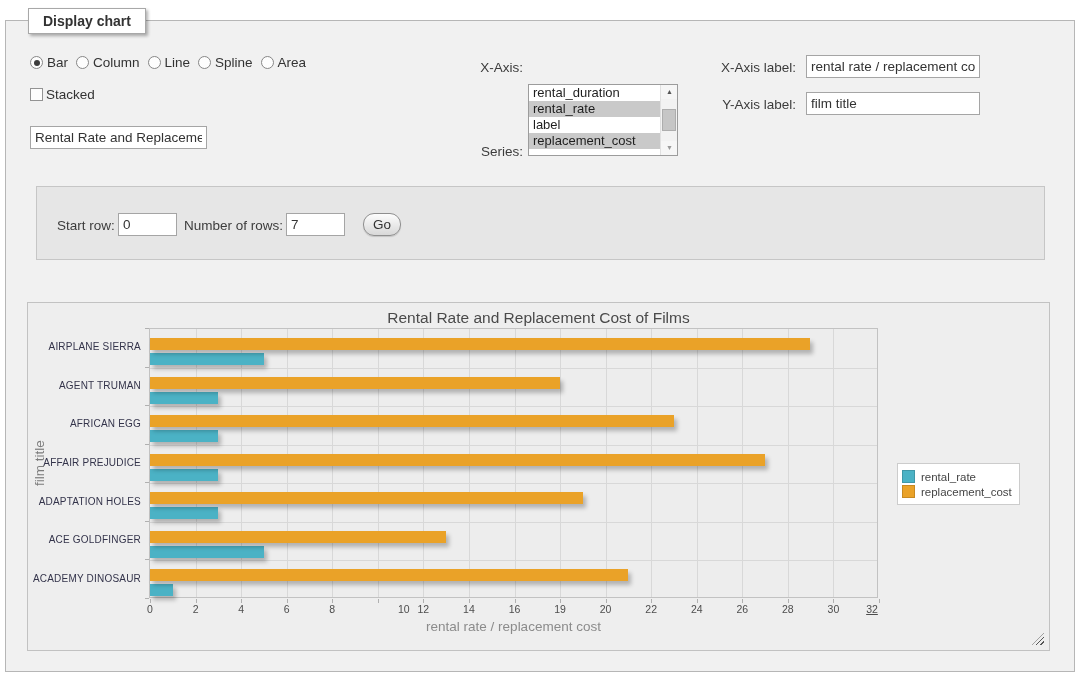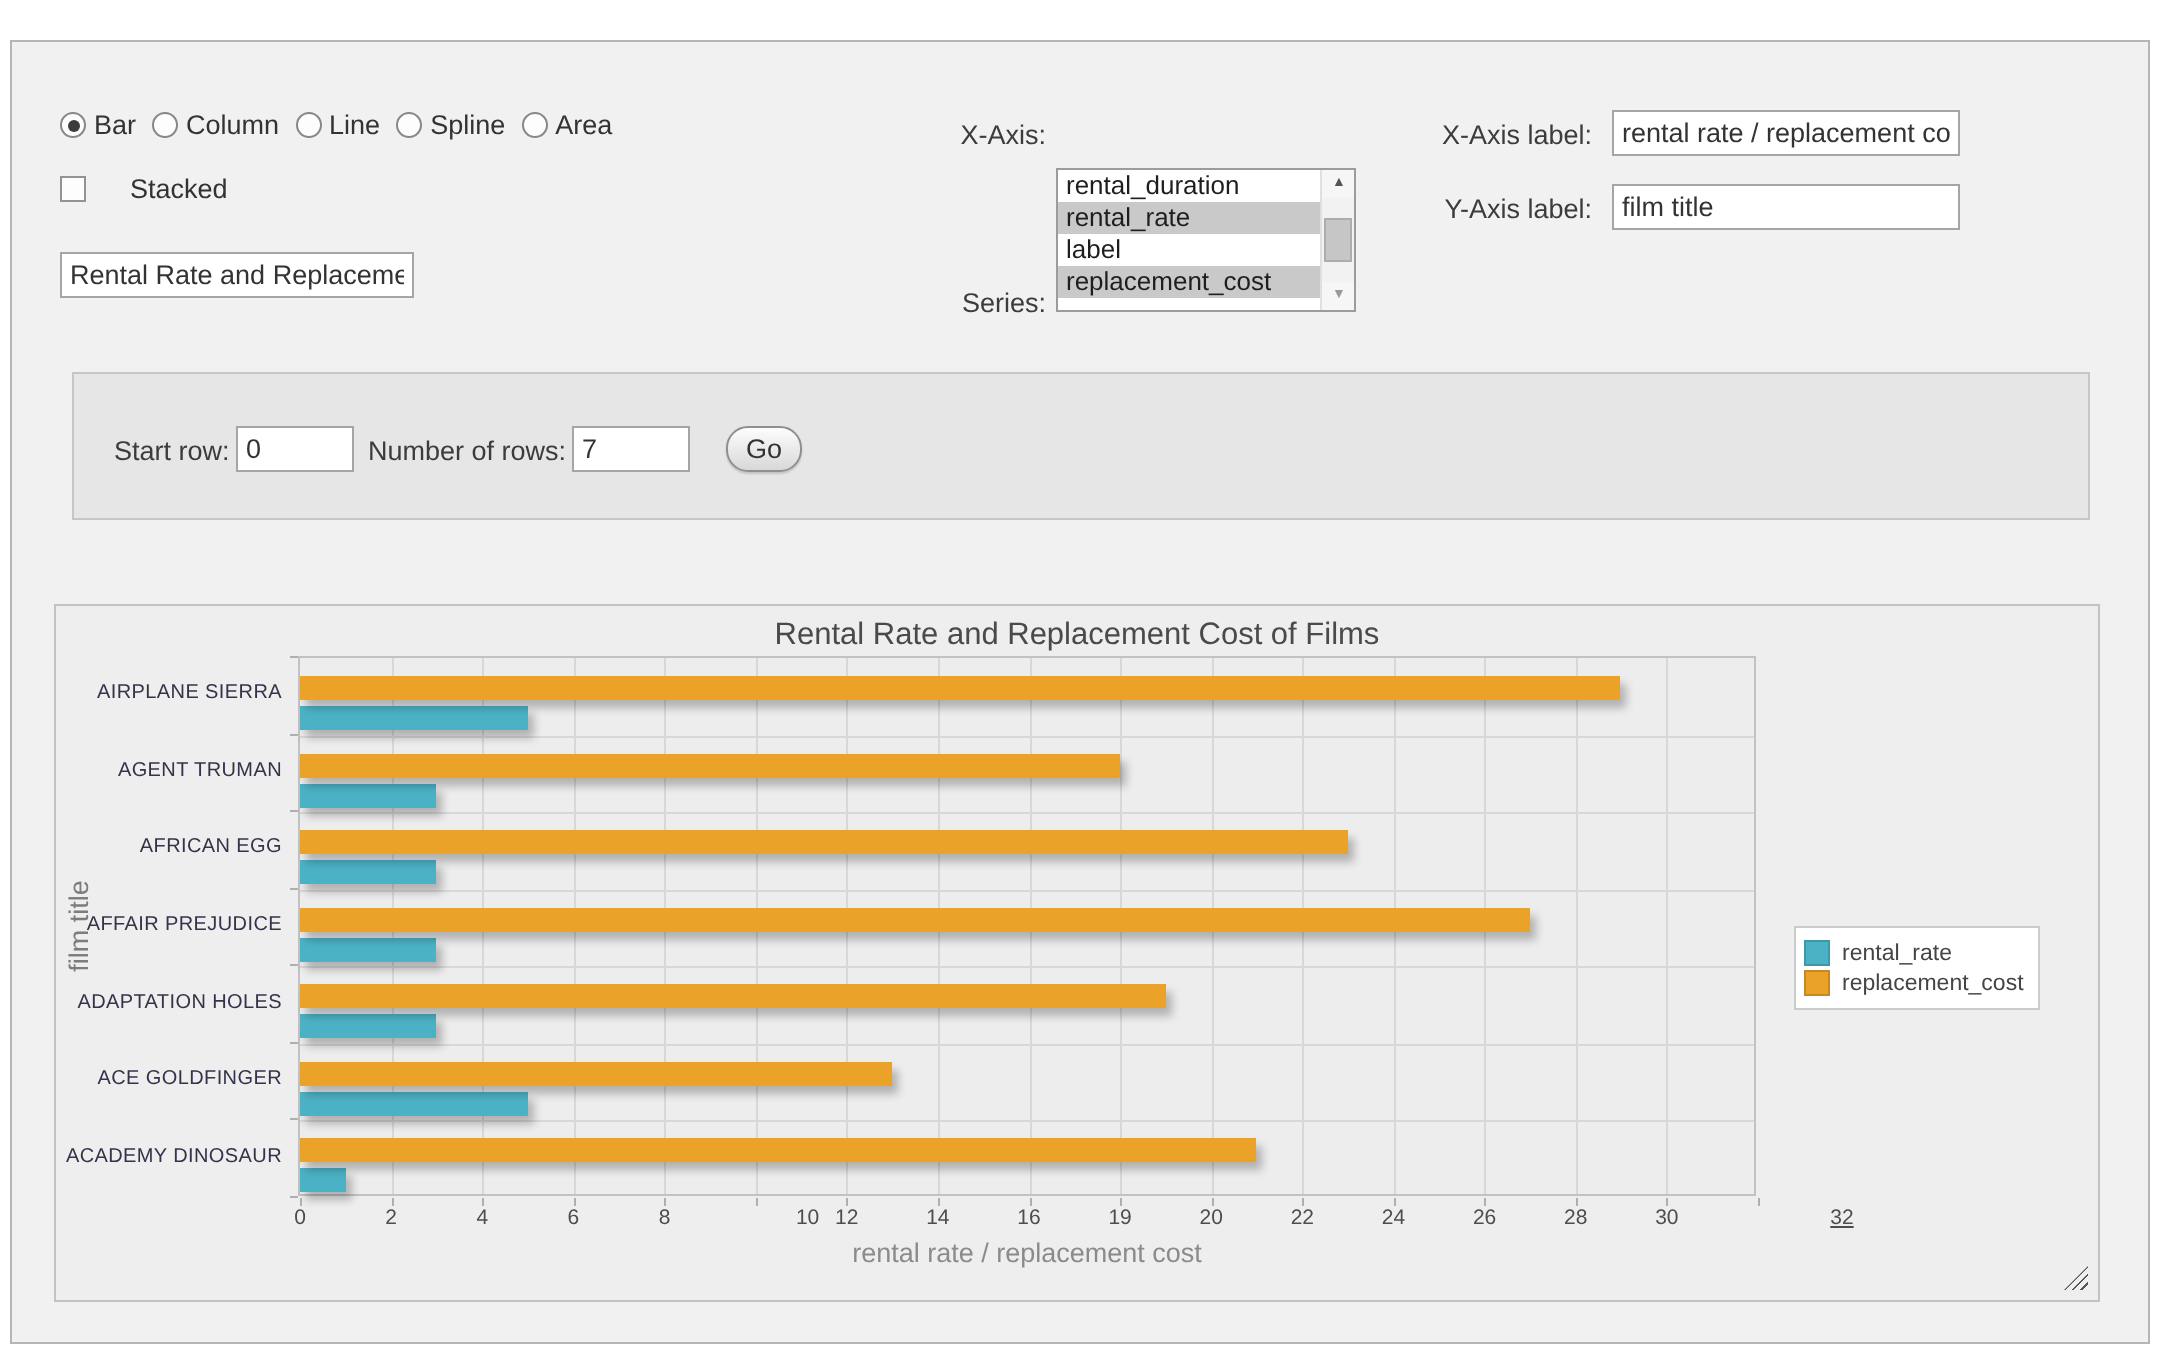--- a/index.html
+++ b/index.html
@@ -22,21 +22,21 @@
   .radio-row {
     position:absolute; left:24px; top:34px; display:flex; gap:8px;
     align-items:center; font-size:13.5px; color:#333;
   }
   .radio-item { display:flex; align-items:center; gap:4px; cursor:default;justify-content:space-between; }
   .radio {
     width:13px; height:13px; border:1px solid #878787; border-radius:50%;
     background:#fdfdfd; display:inline-flex; align-items:center; justify-content:center;
   }
   .radio .dot { width:6px; height:6px; border-radius:50%; background:#3c3c3c; }
-  .check-row { position:absolute; left:24px; top:66px; display:flex; gap:22px; align-items:center; font-size:13.5px; }
+  .check-row { position:absolute; left:24px; top:66px; display:flex; gap:3px; align-items:center; font-size:13.5px; }
   .checkbox { width:13px; height:13px; border:1px solid #939393; background:#fdfdfd; }
   .text-input {
     position:absolute; border:1px solid #a5a5a5; background:#fff;
     font:13.5px "Liberation Sans", sans-serif; color:#333; padding:0 4px;
     height:23px; outline:none;
   }
   .form-label { position:absolute; font-size:13.5px; color:#3c3c3c; text-align:right; }
   .select-box {
     position:absolute; left:522px; top:34px; width:155px; height:24px;
     border:1px solid #a0a0a0; background:#fff; display:flex;
@@ -109,20 +109,21 @@
   .resize-handle {
     position:absolute; right:5px; bottom:5px; width:12px; height:12px;
     background:repeating-linear-gradient(-45deg, transparent 0 2px, #555 2px 3px);
     clip-path:polygon(100% 0, 100% 100%, 0 100%);
   }
 </style>
 </head>
 <body>
 
 <div class="fieldset">
+  <div class="legend-tab">Display chart</div>
 
   <div class="radio-row">
       <label class="radio-item">
         <span class="radio">
           <span class="dot"></span>
         </span>
         <span class="radio-label">Bar</span>
       </label>
       <label class="radio-item">
         <span class="radio"></span>
@@ -256,21 +257,21 @@
       <div class="x-tick-label" style="left: 623.188px;">22</div>
       <div class="x-tick-mark" style="left: 668.75px;"></div>
       <div class="x-tick-label" style="left: 668.75px;">24</div>
       <div class="x-tick-mark" style="left: 714.312px;"></div>
       <div class="x-tick-label" style="left: 714.312px;">26</div>
       <div class="x-tick-mark" style="left: 759.875px;"></div>
       <div class="x-tick-label" style="left: 759.875px;">28</div>
       <div class="x-tick-mark" style="left: 805.438px;"></div>
       <div class="x-tick-label" style="left: 805.438px;">30</div>
       <div class="x-tick-mark" style="left: 851px;"></div>
-      <div class="x-tick-label" style="left: 893px; text-decoration: underline;">32</div>
+      <div class="x-tick-label" style="left: 844px; text-decoration: underline;">32</div>
       <div class="y-tick-mark" style="top: 25px;"></div>
       <div class="y-tick-mark" style="top: 64px;"></div>
       <div class="y-tick-mark" style="top: 102px;"></div>
       <div class="y-tick-mark" style="top: 141px;"></div>
       <div class="y-tick-mark" style="top: 179px;"></div>
       <div class="y-tick-mark" style="top: 218px;"></div>
       <div class="y-tick-mark" style="top: 256px;"></div>
       <div class="y-tick-mark" style="top: 295px;"></div>
       <div class="ycat" style="top: 38px;">AIRPLANE SIERRA</div>
       <div class="ycat" style="top: 77px;">AGENT TRUMAN</div>

